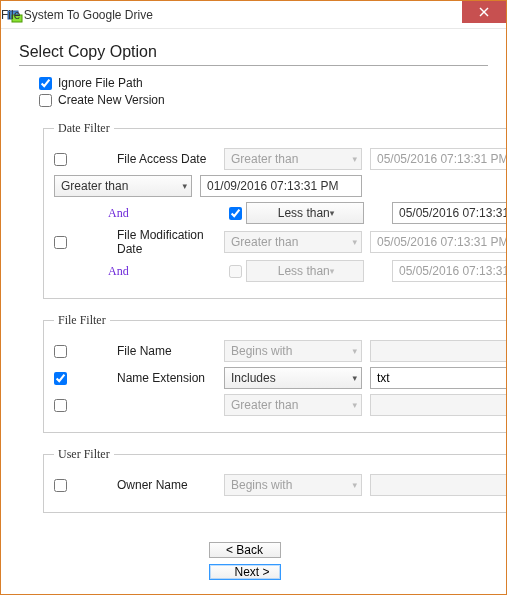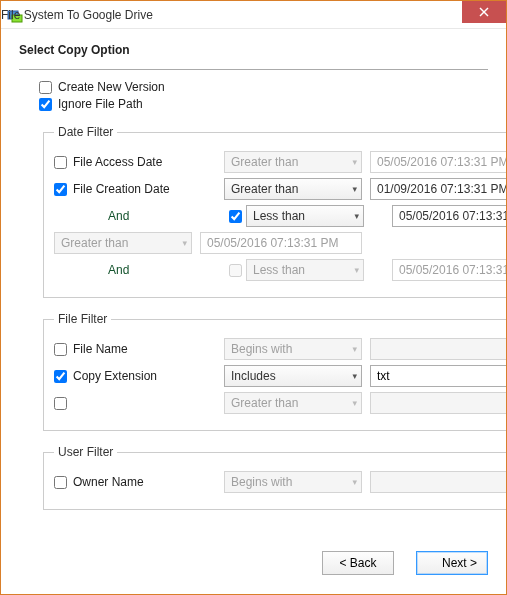--- a/index.html
+++ b/index.html
@@ -51,23 +51,23 @@
     justify-content: center;
     cursor: pointer;
     font-size: 12px;
   }
   .content {
     flex: 1;
     padding: 14px 18px 0 18px;
     overflow: hidden;
   }
   .section-title {
-    font-weight: bold;
-    font-size: 12px;
-    margin-bottom: 12px;
+    font-weight: normal;
+    font-size: 16px;
+    margin-bottom: 4px;
   }
   .hr {
     border: none;
     border-top: 1px solid #aaa;
     margin: 0 0 10px 0;
   }
   .chk-row {
     display: flex;
     align-items: center;
     margin: 3px 0 3px 20px;
@@ -75,33 +75,35 @@
   .chk-row input[type=checkbox] { margin: 0 6px 0 0; }
   fieldset {
     border: 1px solid #ccc;
     margin: 14px 0 0 24px;
     padding: 8px 10px 12px 10px;
   }
   legend {
     font-size: 12px;
     padding: 0 4px;
     color: #333;
+    font-family: Liberation Serif, serif;
   }
   .filter-row {
     display: flex;
     align-items: center;
     margin: 3px 0;
     min-height: 24px;
   }
   .col-chk {
     width: 170px;
     display: flex;
     align-items: center;
-  }
-  .col-chk.indent { padding-left: 54px; color: #14532d; }
+    gap: 44px;
+  }
+  .col-chk.indent { padding-left: 54px; color: #6d28d9; font-family: Liberation Serif, serif; }
   .col-chk input[type=checkbox] { margin: 0 6px 0 0; }
   .col-sel {
     width: 146px;
   }
   .col-sel .select-box {
     display: inline-flex;
     align-items: center;
     justify-content: space-between;
     width: 138px;
     height: 22px;
@@ -113,21 +115,21 @@
   }
   .select-box.disabled { color: #a0a0a0; background: #f5f5f5; border-color: #d4d4d4; }
   .select-box .chev { font-size: 9px; color: #555; }
   .select-box.disabled .chev { color: #bbb; }
   .col-chk-mini {
     width: 22px;
     display:flex;
     align-items:center;
     justify-content:center;
   }
-  .col-sel-mini .select-box { width: 110px; }
+  .col-sel-mini .select-box { width: 110px; justify-content: center; }
   .col-val {
     flex: 1;
     display:flex;
     align-items:center;
   }
   .date-field {
     display: inline-flex;
     align-items: center;
     height: 22px;
     border: 1px solid #adadad;
@@ -147,21 +149,22 @@
     font-size: 12px;
   }
   .text-input.disabled { background:#f5f5f5; border-color:#d4d4d4; color:#aaa;}
   .footer {
     height: 48px;
     border-top: 0;
     display:flex;
     align-items:center;
     justify-content:flex-end;
     padding: 0 18px 14px 0;
-    gap: 22px;
+    gap: 6px;
+    flex-direction: column;
   }
   .btn {
     height: 24px;
     min-width: 72px;
     border: 1px solid #adadad;
     background: linear-gradient(#fdfdfd,#efefef);
     font-size: 12px;
     padding: 0 10px;
     cursor: pointer;
   }
@@ -185,27 +188,27 @@
           <line x1="9" y1="1" x2="1" y2="9" stroke="#fff" stroke-width="1.4"></line>
         </svg>
     </div>
   </div>
 
   <div class="content">
     <div class="section-title">Select Copy Option</div>
     <hr class="hr">
 
     <label class="chk-row">
+      <input type="checkbox" checked="" style="">
+      <span>Ignore File Path</span>
+    </label>
+    <label class="chk-row">
       <input type="checkbox" style="">
       <span>Create New Version</span>
     </label>
-    <label class="chk-row">
-      <input type="checkbox" checked="" style="">
-      <span>Ignore File Path</span>
-    </label>
 
     <fieldset>
       <legend>Date Filter</legend>
 
       <div class="filter-row">
         <label class="col-chk">
           <input type="checkbox" style="">
           <span>File Access Date</span>
         </label>
         <div class="col-sel">
@@ -216,24 +219,20 @@
         </div>
         <div class="col-val">
           <div class="date-field disabled">
             <span>05/05/2016 07:13:31 PM</span>
 
           </div>
         </div>
       </div>
 
       <div class="filter-row">
-        <label class="col-chk">
-          <input type="checkbox" checked="" style="">
-          <span>File Creation Date</span>
-        </label>
         <div class="col-sel">
           <div class="select-box">
             <span>Greater than</span>
               <span class="chev">▾</span>
           </div>
         </div>
         <div class="col-val">
           <div class="date-field">
             <span>01/09/2016 07:13:31 PM</span>
 
@@ -254,20 +253,24 @@
         </div>
         <div class="col-val">
           <div class="date-field">
             <span>05/05/2016 07:13:31 PM</span>
 
           </div>
         </div>
       </div>
 
       <div class="filter-row">
+        <label class="col-chk">
+          <input type="checkbox" style="">
+          <span>File Modification Date</span>
+        </label>
         <div class="col-sel">
           <div class="select-box disabled">
             <span>Greater than</span>
               <span class="chev">▾</span>
           </div>
         </div>
         <div class="col-val">
           <div class="date-field disabled">
             <span>05/05/2016 07:13:31 PM</span>
 
@@ -310,21 +313,21 @@
           </div>
         </div>
         <div class="col-val">
           <input class="text-input disabled" disabled="" value="" style="">
         </div>
       </div>
 
       <div class="filter-row">
         <label class="col-chk">
           <input type="checkbox" checked="" style="">
-          <span>Copy Extension</span>
+          <span>Name Extension</span>
         </label>
         <div class="col-sel">
           <div class="select-box">
             <span>Includes</span>
               <span class="chev">▾</span>
           </div>
         </div>
         <div class="col-val">
           <input class="text-input" value="txt" style="">
         </div>

